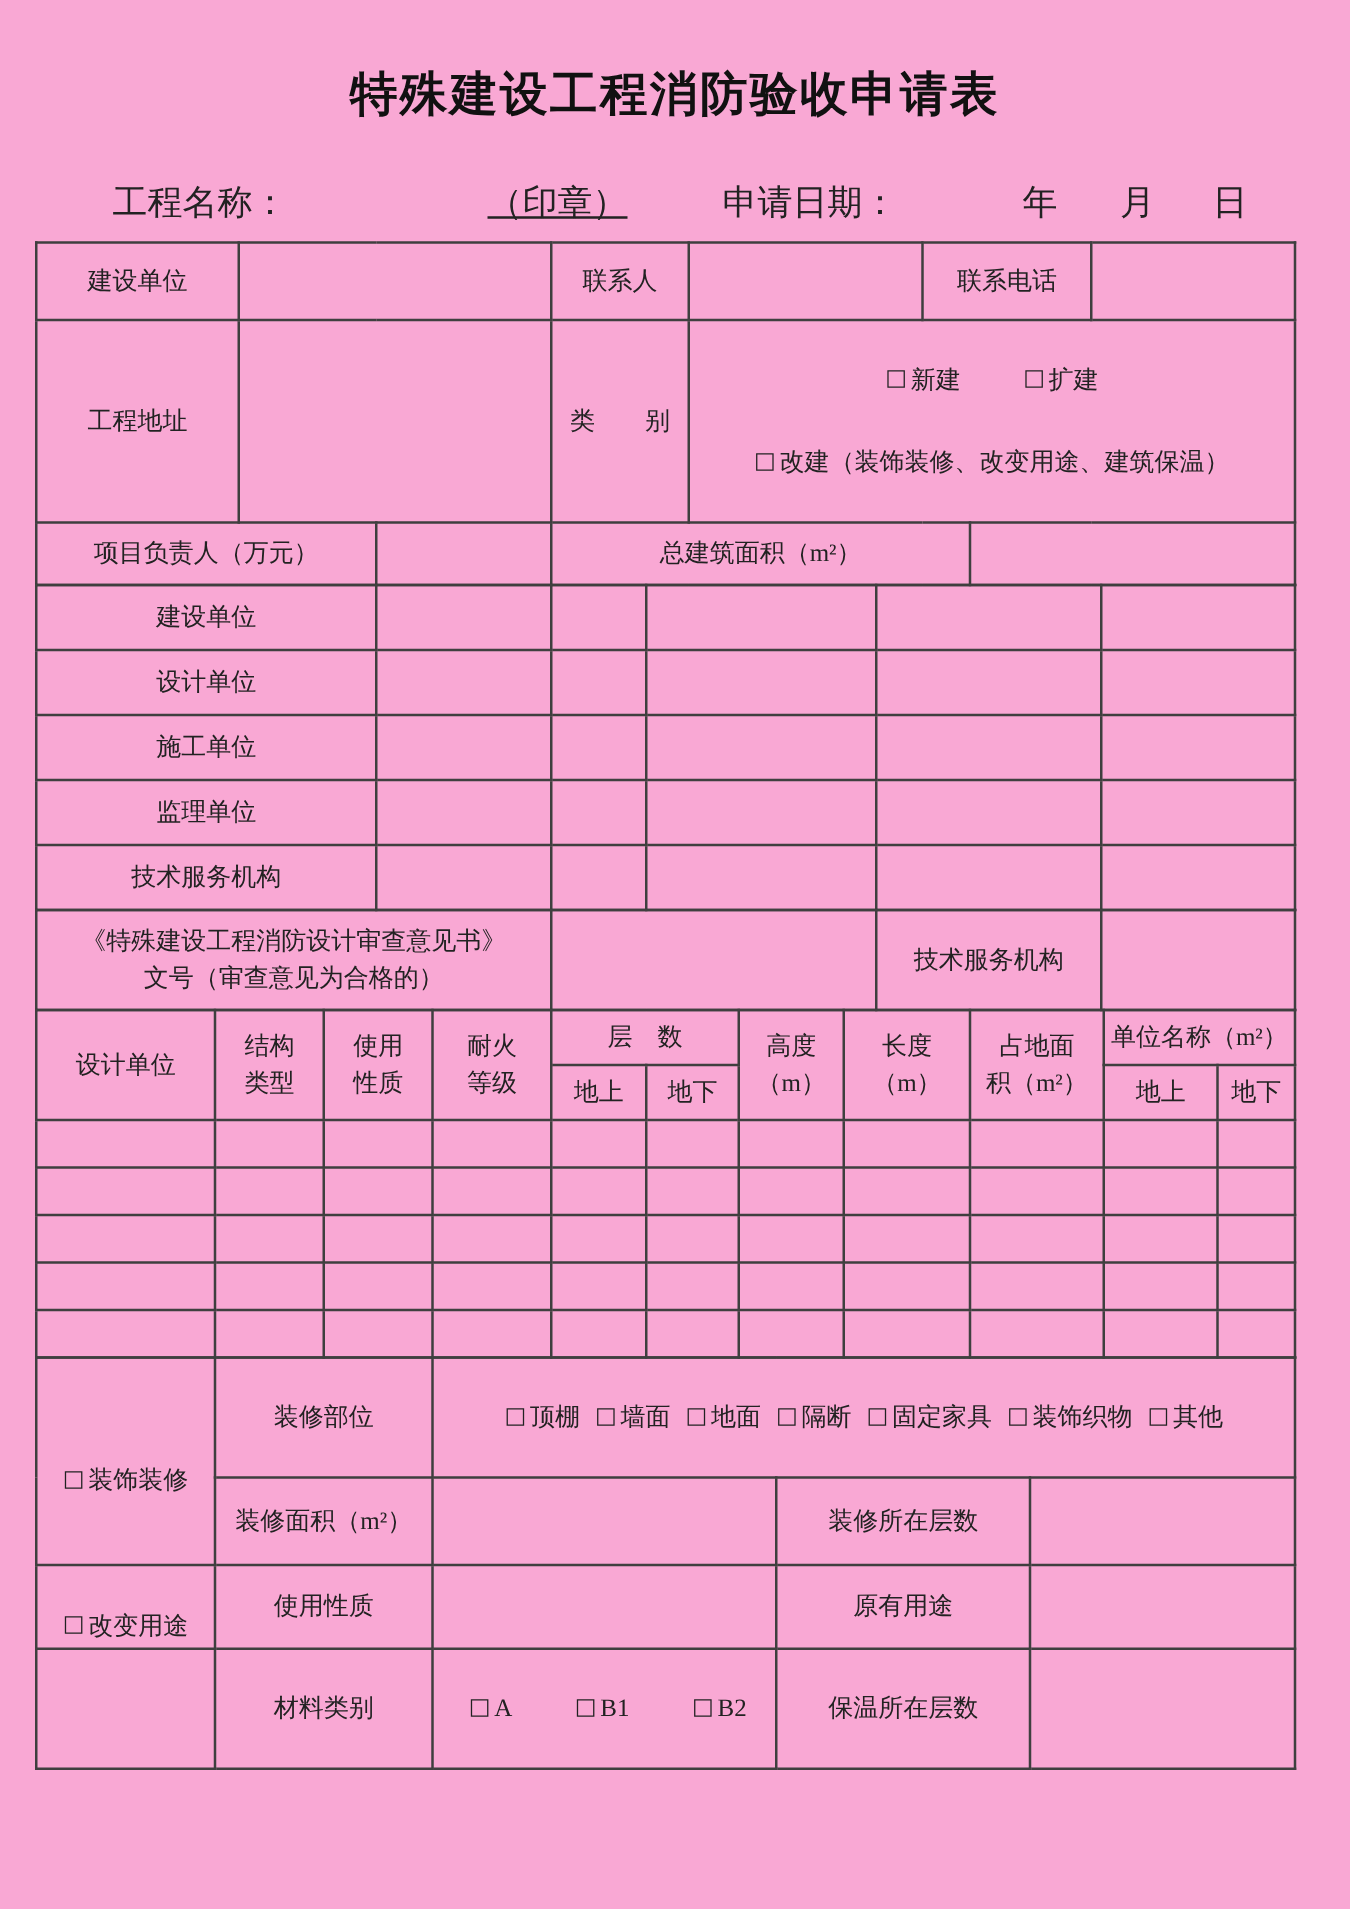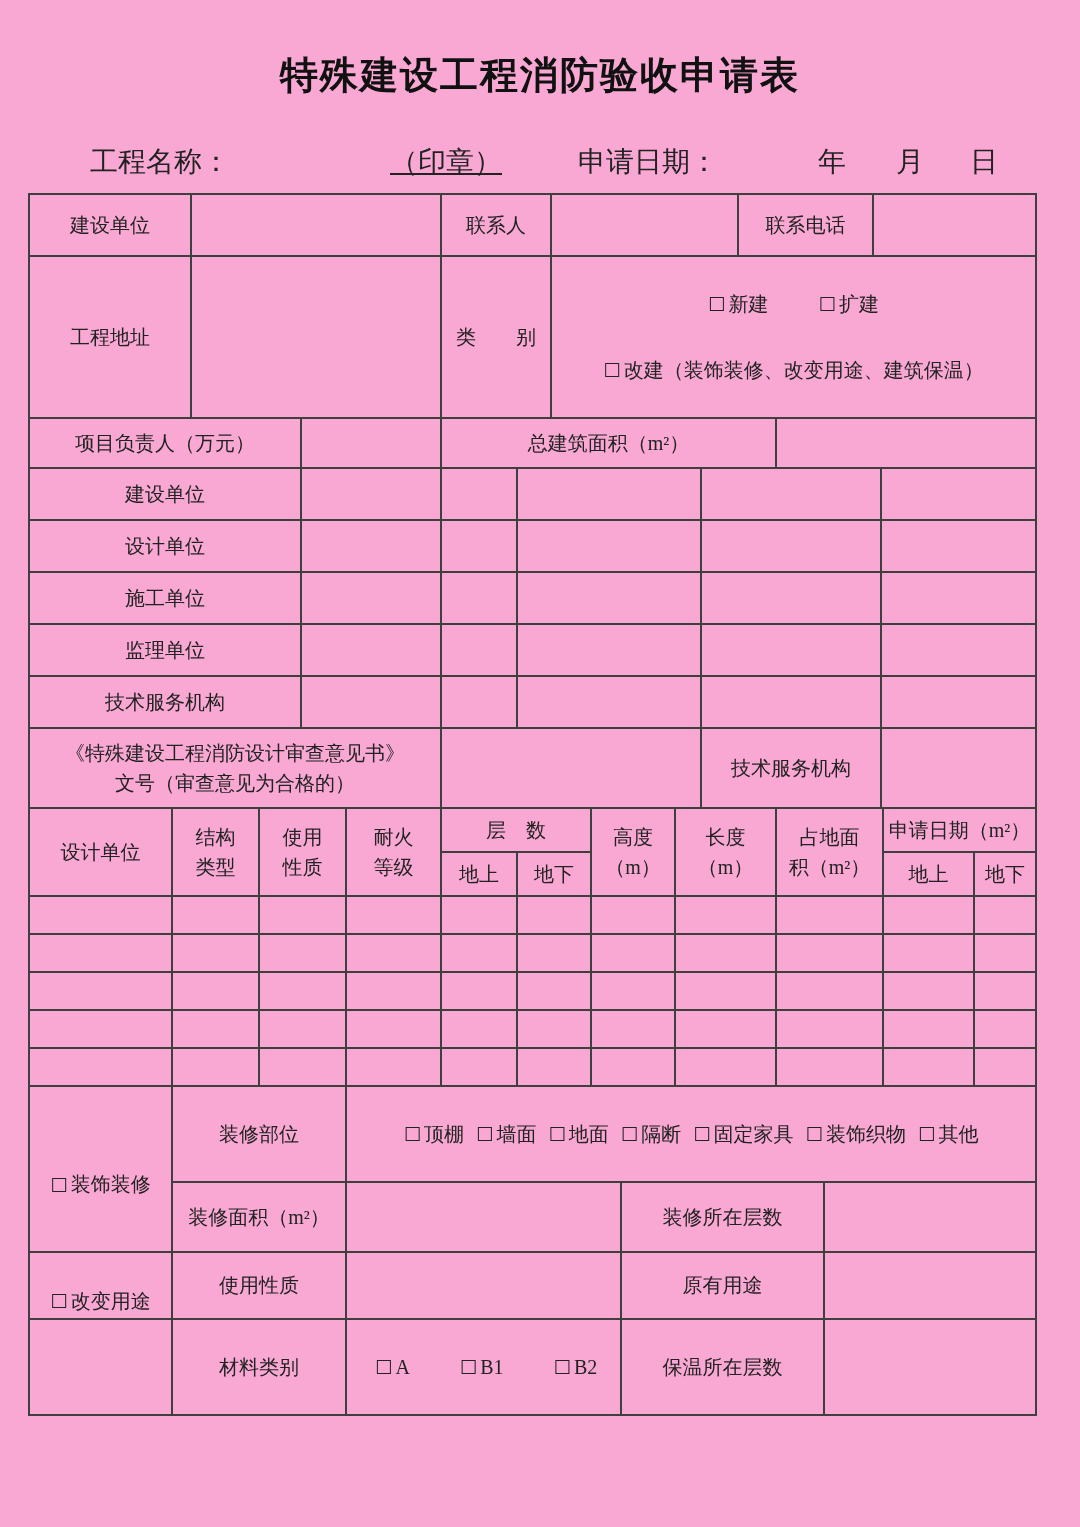--- a/index.html
+++ b/index.html
@@ -212,21 +212,21 @@
 性质</th>
       <th rowspan="2">耐火
 等级</th>
       <th colspan="2">层　数</th>
       <th rowspan="2">高度
 （m）</th>
       <th rowspan="2">长度
 （m）</th>
       <th rowspan="2">占地面
 积（m²）</th>
-      <th colspan="2">申请日期（m²）</th>
+      <th colspan="2">单位名称（m²）</th>
     </tr>
     <tr class="h44">
       <th>地上</th>
       <th>地下</th>
       <th>地上</th>
       <th>地下</th>
     </tr>
     <tr class="h38">
       <td></td>
           <td></td>

